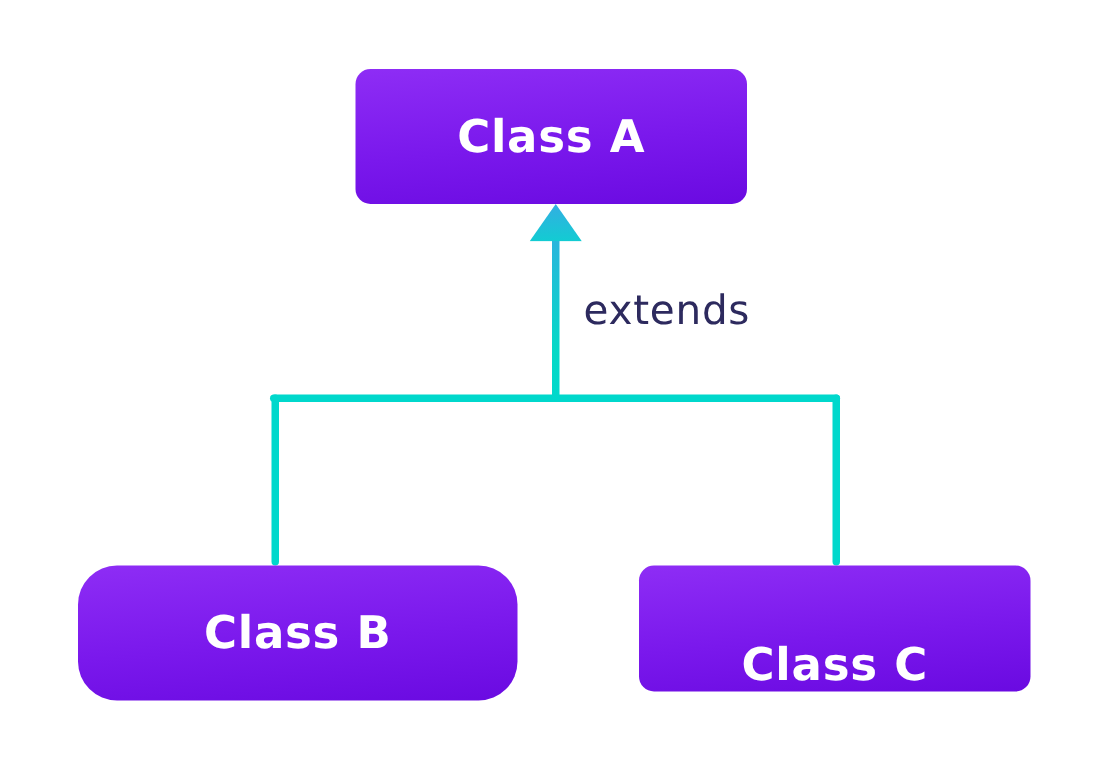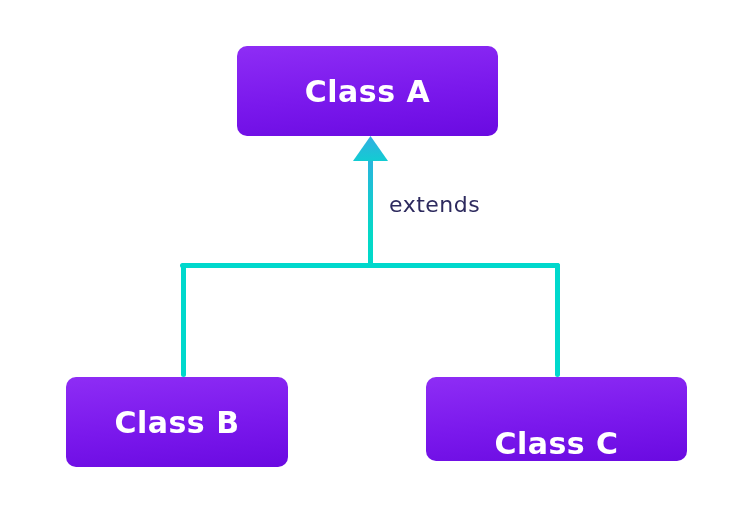--- a/index.html
+++ b/index.html
@@ -23,21 +23,21 @@
     align-items: center;
     justify-content: center;
   }
   .class-node .node-label {
     color: #ffffff;
     font-size: 30px;
     font-weight: 700;
     letter-spacing: 0.5px;
   }
   .node-a { left: 237px; top: 46px;  width: 261px; height: 90px; }
-  .node-b { left: 66px;  top: 377px; width: 222px; height: 90px; }
+  .node-b { left: 52px;  top: 377px; width: 293px; height: 90px; border-radius: 26px; }
   .node-c { left: 426px; top: 377px; width: 261px; height: 84px; align-items: flex-end; }
 
   .connector {
     position: absolute;
     background: #00d8cc;
     border-radius: 3px;
   }
   .conn-horizontal { left: 180px; top: 263px; width: 380px; height: 5px; }
   .conn-left-drop  { left: 181px; top: 263px; width: 5px;  height: 114px; }
   .conn-right-drop { left: 555px; top: 263px; width: 5px;  height: 114px; }
@@ -49,21 +49,21 @@
     position: absolute;
     left: 353px; top: 136px;
     width: 35px; height: 25px;
     background: linear-gradient(180deg, #33aee2 0%, #12ccd2 100%);
     clip-path: polygon(50% 0%, 100% 100%, 0% 100%);
   }
   .edge-label {
     position: absolute;
     left: 389px; top: 192px;
     color: #2d2a5e;
-    font-size: 22px;
+    font-size: 27px;
     font-weight: 500;
     letter-spacing: 0.5px;
   }
 </style>
 </head>
 <body>
 
 <div class="canvas">
 
   <div class="connector conn-horizontal"></div>

